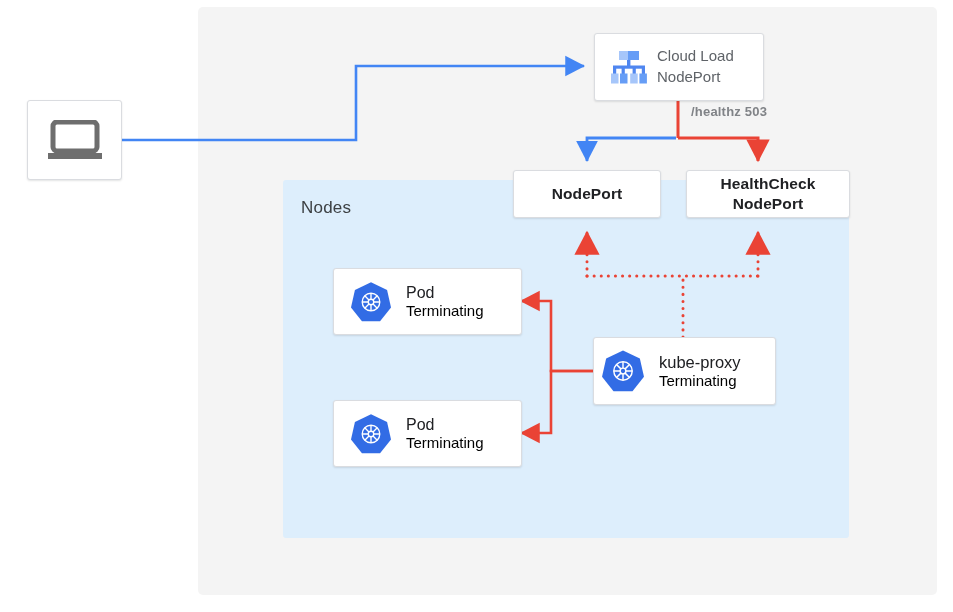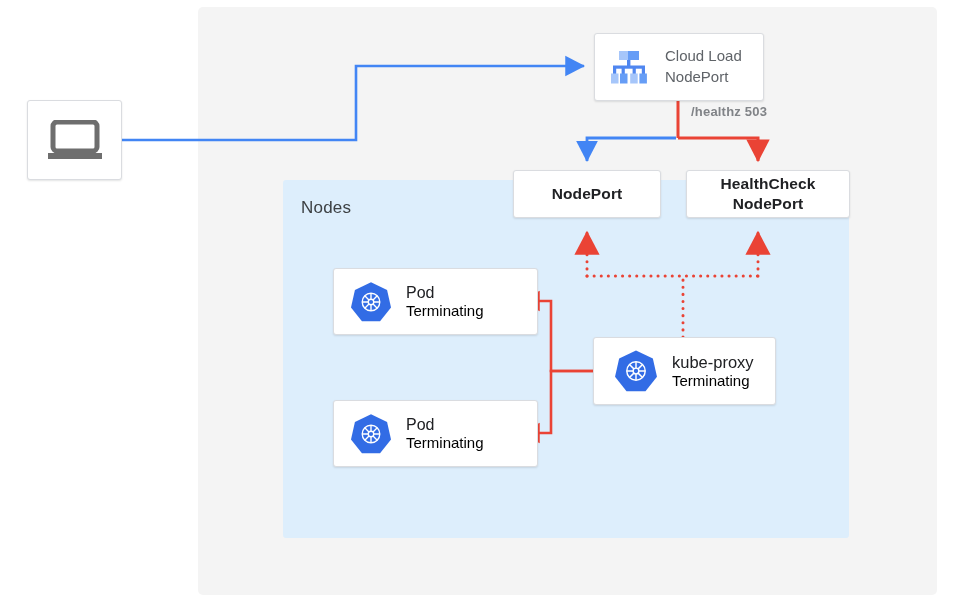--- a/index.html
+++ b/index.html
@@ -23,39 +23,39 @@
         border-radius:3px;box-sizing:border-box;
         box-shadow:0 1px 2px rgba(60,64,67,.14);}
 
   
   .client-card{left:27px;top:100px;width:95px;height:80px;}
   .laptop-ico{position:absolute;left:50%;top:50%;transform:translate(-50%,-50%);
               width:56px;height:40px;}
 
   
   .clb-card{left:594px;top:33px;width:170px;height:68px;display:flex;
-            align-items:center;padding-left:14px;gap:16px;}
+            align-items:center;padding-left:14px;gap:8px;}
   .clb-ico{width:40px;height:34px;position:relative;flex:0 0 auto;}
   .clb-text{font-size:15px;color:#5f6368;line-height:1.38;}
 
   
   .np-card{left:513px;top:170px;width:148px;height:48px;}
   .hc-card{left:686px;top:170px;width:164px;height:48px;}
   .np-label{position:absolute;left:0;top:0;width:100%;height:100%;
             display:flex;align-items:center;justify-content:center;text-align:center;
             font-size:15.5px;font-weight:bold;color:#202124;line-height:1.28;
             letter-spacing:.1px;}
 
   
-  .pod-card{left:333px;width:205px;height:67px;display:flex;align-items:center;
+  .pod-card{left:333px;width:189px;height:67px;display:flex;align-items:center;
             padding-left:16px;gap:14px;}
   .pod1{top:268px;}
   .pod2{top:400px;}
   .kube-card{left:593px;top:337px;width:183px;height:68px;display:flex;
-             align-items:center;padding-left:20px;gap:14px;}
+             align-items:center;padding-left:7px;gap:14px;}
   .k8s-ico{width:42px;height:42px;flex:0 0 auto;}
   .kube-ico{width:44px;height:44px;flex:0 0 auto;}
   .two-line{line-height:1.22;}
   .ttl{font-size:16px;color:#202124;}
   .ttl-k{font-size:16.5px;color:#202124;}
   .sub{font-size:15px;color:#000000;}
 
   
   .healthz{position:absolute;left:691px;top:104px;font-size:13px;font-weight:bold;
            color:#808387;letter-spacing:.2px;}

